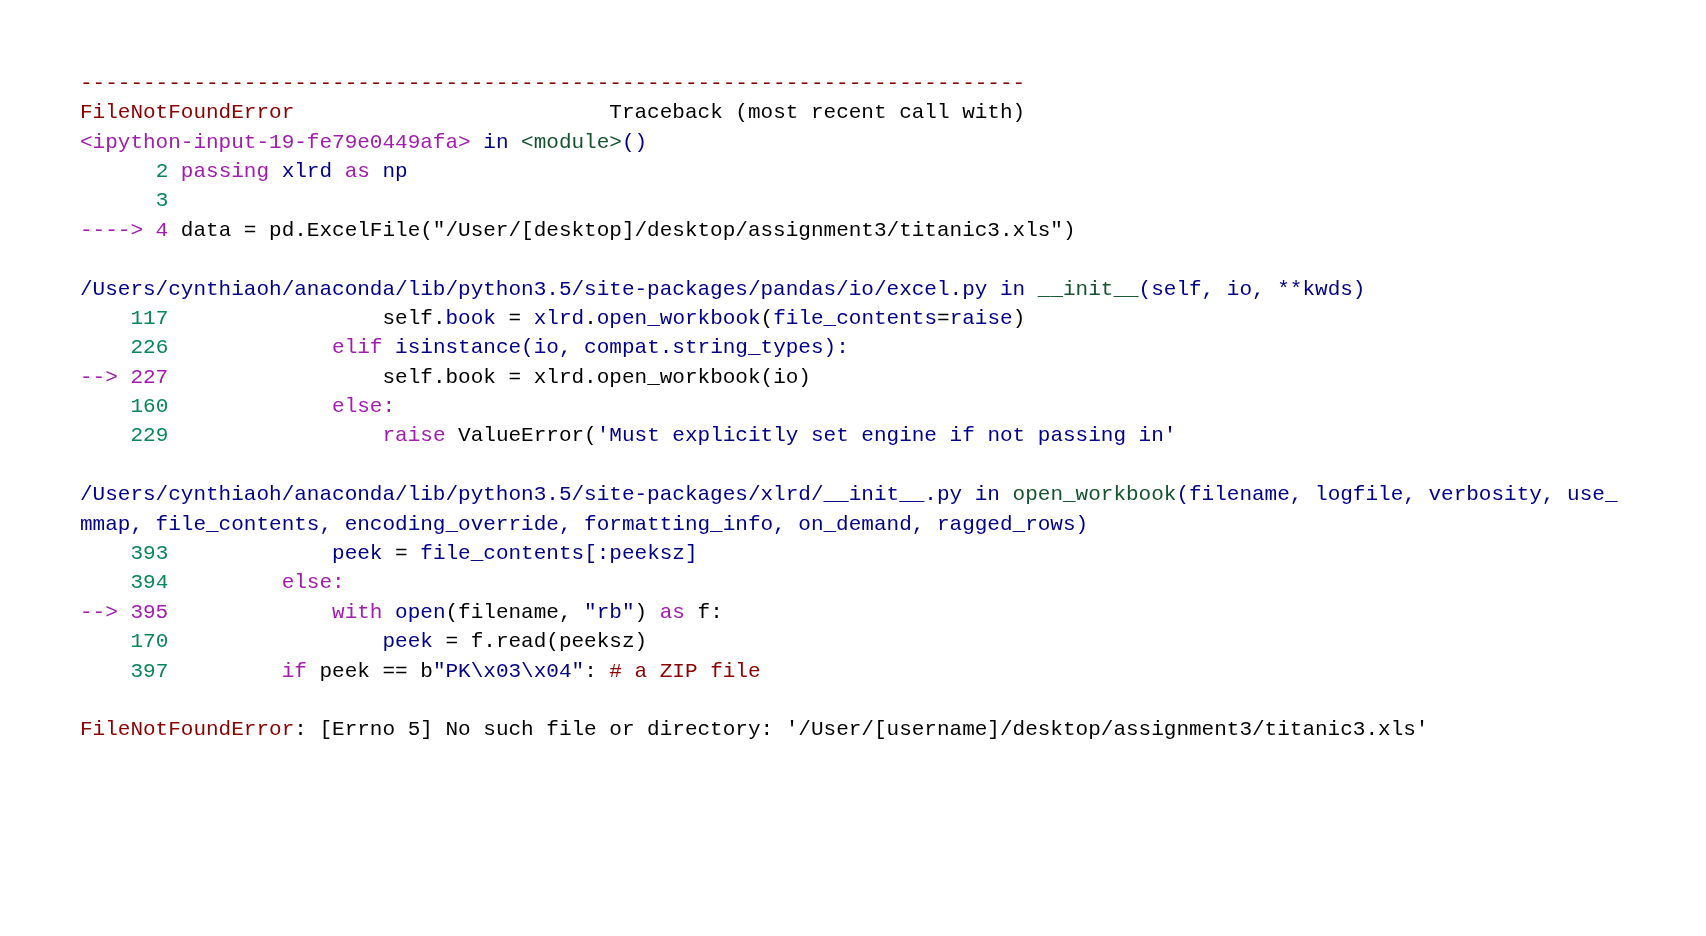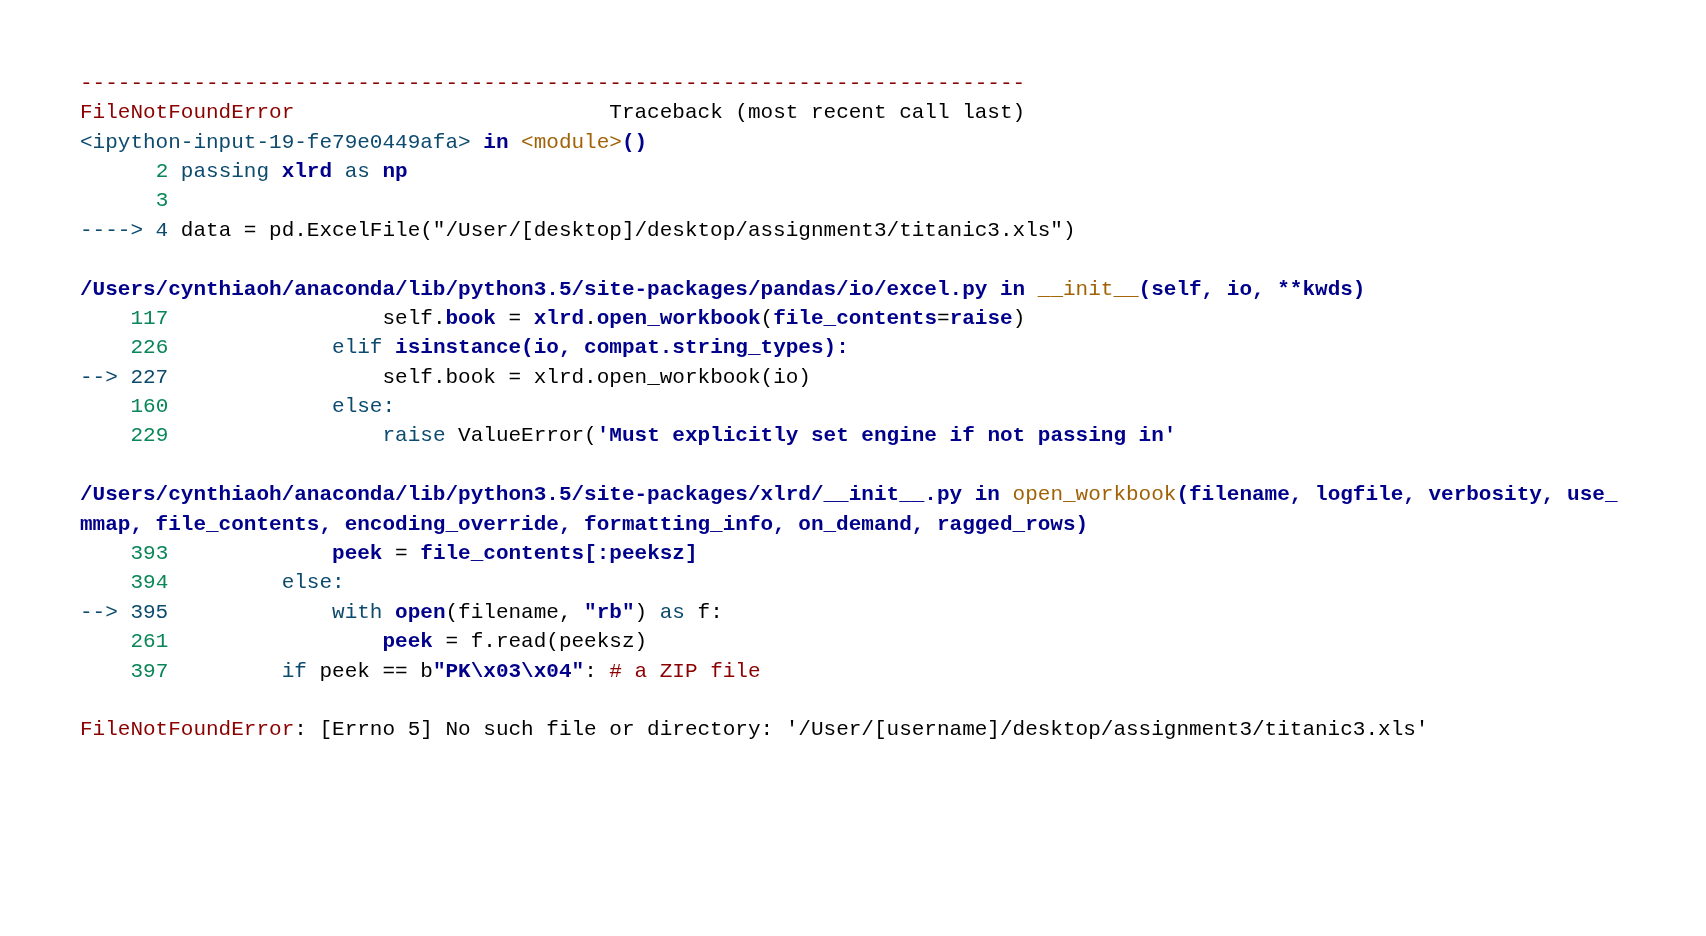--- a/index.html
+++ b/index.html
@@ -7,43 +7,43 @@
       padding: 10px 80px;
       font-family: Menlo, Monaco, Consolas, "Courier New", monospace;
       font-size: 21px;
       line-height: 1.4;
       background: #ffffff;
       color: #000000;
       white-space: pre-wrap;
       word-break: break-all;
     }
     .dark-red { color: #8b0000; }
-    .dark-blue { color: #00008b; font-weight: bold; }
+    .dark-blue { color: #00008b; }
     .teal { color: #098658; }
-    .dark-green { color: #0c4a6e; }
-    .cyan { color: #a16207; margin-top: 14px; }
+    .dark-green { color: #a21caf; }
+    .cyan { color: #14532d; margin-top: 14px; }
   </style>
 </head>
 <body>
 
 <div><span class="dark-red">---------------------------------------------------------------------------</span>
-<span class="dark-red">FileNotFoundError</span><span>                         </span><span>Traceback (most recent call last)</span>
+<span class="dark-red">FileNotFoundError</span><span>                         </span><span>Traceback (most recent call with)</span>
 <span class="dark-green">&lt;ipython-input-19-fe79e0449afa&gt;</span><span class="dark-blue"> in </span><span class="cyan">&lt;module&gt;</span><span class="dark-blue">()</span>
 <span class="teal">      2</span><span class="dark-green"> passing</span><span class="dark-blue"> xlrd</span><span class="dark-green"> as</span><span class="dark-blue"> np</span>
 <span class="teal">      3</span><span> </span>
 <span class="dark-green">----&gt; 4</span><span> data = pd.ExcelFile("/User/[desktop]/desktop/assignment3/titanic3.xls")</span>
 
 <span class="dark-blue">/Users/cynthiaoh/anaconda/lib/python3.5/site-packages/pandas/io/excel.py</span><span class="dark-blue"> in </span><span class="cyan">__init__</span><span class="dark-blue">(self, io, **kwds)</span>
 <span class="teal">    117</span><span>                 self</span><span>.</span><span class="dark-blue">book</span><span> = </span><span class="dark-blue">xlrd</span><span>.</span><span class="dark-blue">open_workbook</span><span>(</span><span class="dark-blue">file_contents</span><span>=</span><span class="dark-blue">raise</span><span>)</span>
 <span class="teal">    226</span><span class="dark-green">             elif</span><span class="dark-blue"> isinstance</span><span class="dark-blue">(io, compat.string_types):</span>
 <span class="dark-green">--&gt; 227</span><span>                 self</span><span>.</span><span>book</span><span> = xlrd.open_workbook(io)</span>
 <span class="teal">    160</span><span class="dark-green">             else:</span>
 <span class="teal">    229</span><span class="dark-green">                 raise</span><span> ValueError(</span><span class="dark-blue">'Must explicitly set engine if not passing in'</span>
 
 <span class="dark-blue">/Users/cynthiaoh/anaconda/lib/python3.5/site-packages/xlrd/__init__.py</span><span class="dark-blue"> in </span><span class="cyan">open_workbook</span><span class="dark-blue">(filename, logfile, verbosity, use_mmap, file_contents, encoding_override, formatting_info, on_demand, ragged_rows)</span>
 <span class="teal">    393</span><span class="dark-blue">             peek</span><span> = </span><span class="dark-blue">file_contents</span><span class="dark-blue">[:peeksz]</span>
 <span class="teal">    394</span><span class="dark-green">         else:</span>
 <span class="dark-green">--&gt; 395</span><span class="dark-green">             with</span><span class="dark-blue"> open</span><span>(filename, </span><span class="dark-blue">"rb"</span><span>)</span><span class="dark-green"> as</span><span> f:</span>
-<span class="teal">    261</span><span class="dark-blue">                 peek</span><span> = f.read(peeksz)</span>
+<span class="teal">    170</span><span class="dark-blue">                 peek</span><span> = f.read(peeksz)</span>
 <span class="teal">    397</span><span class="dark-green">         if</span><span> peek == b</span><span class="dark-blue">"PK\x03\x04"</span><span>:</span><span class="dark-red"> # a ZIP file</span>
 
 <span class="dark-red">FileNotFoundError</span><span>: [Errno 5] No such file or directory: '/User/[username]/desktop/assignment3/titanic3.xls'</span></div>
 
 
 </body></html>

